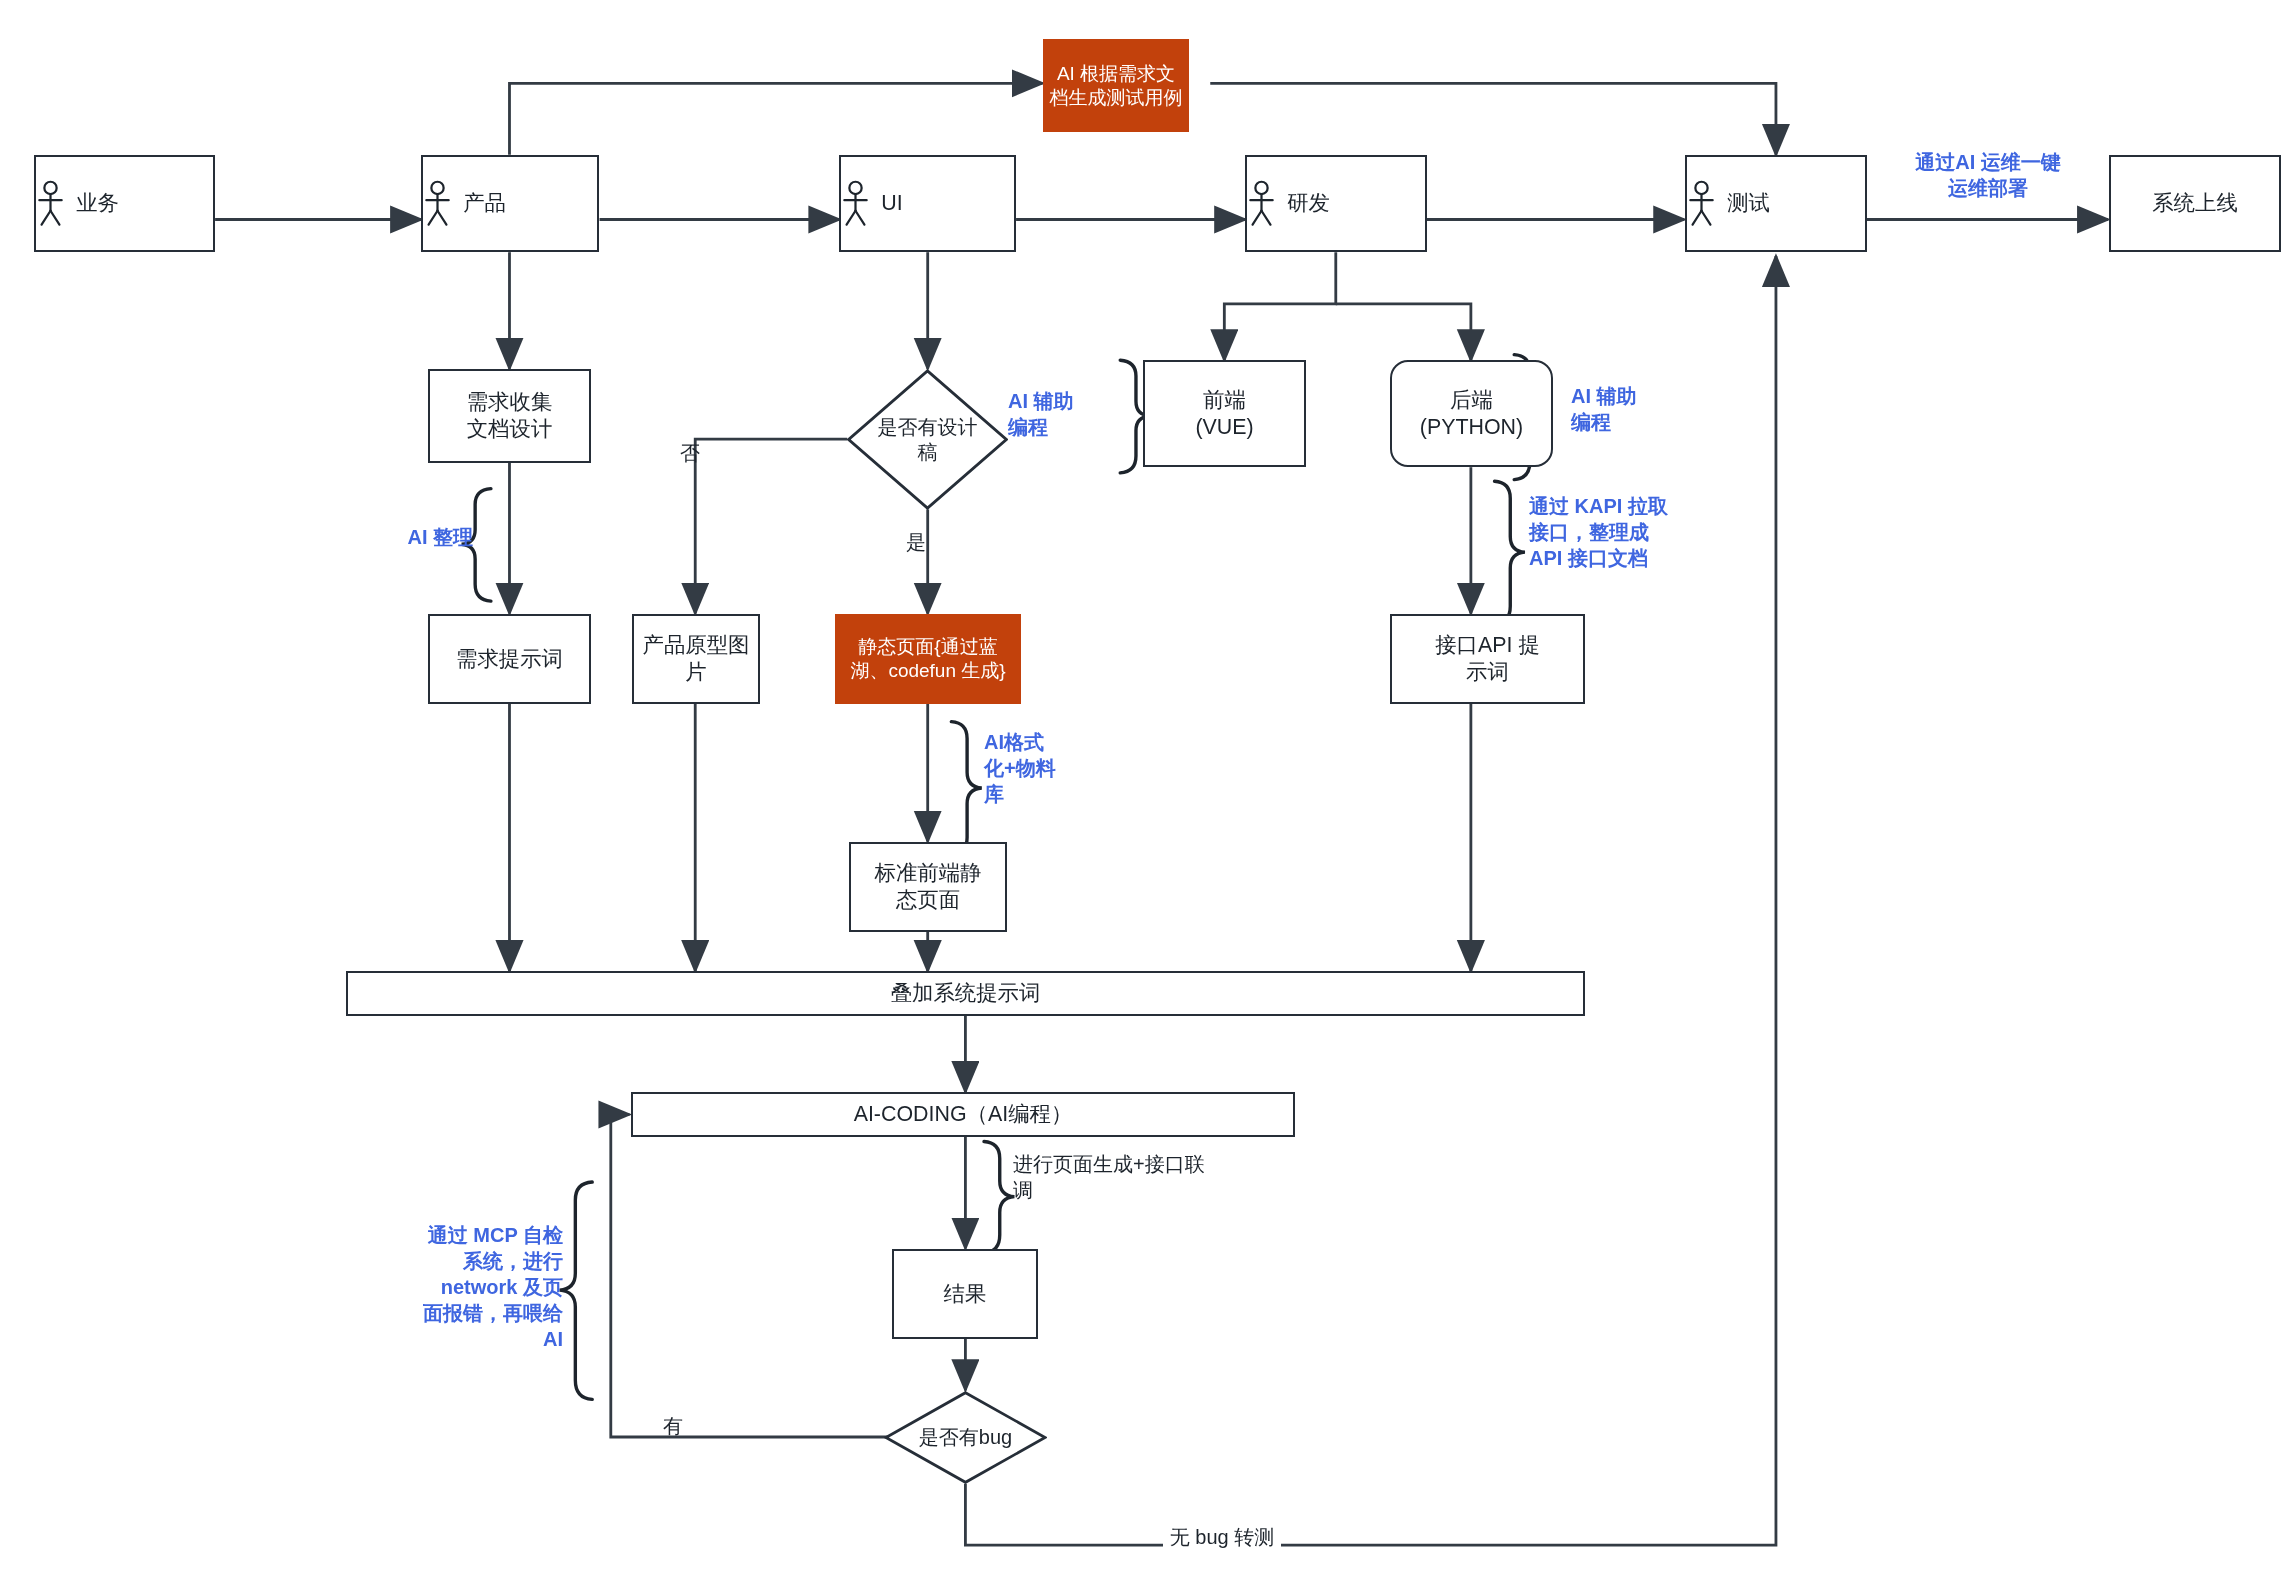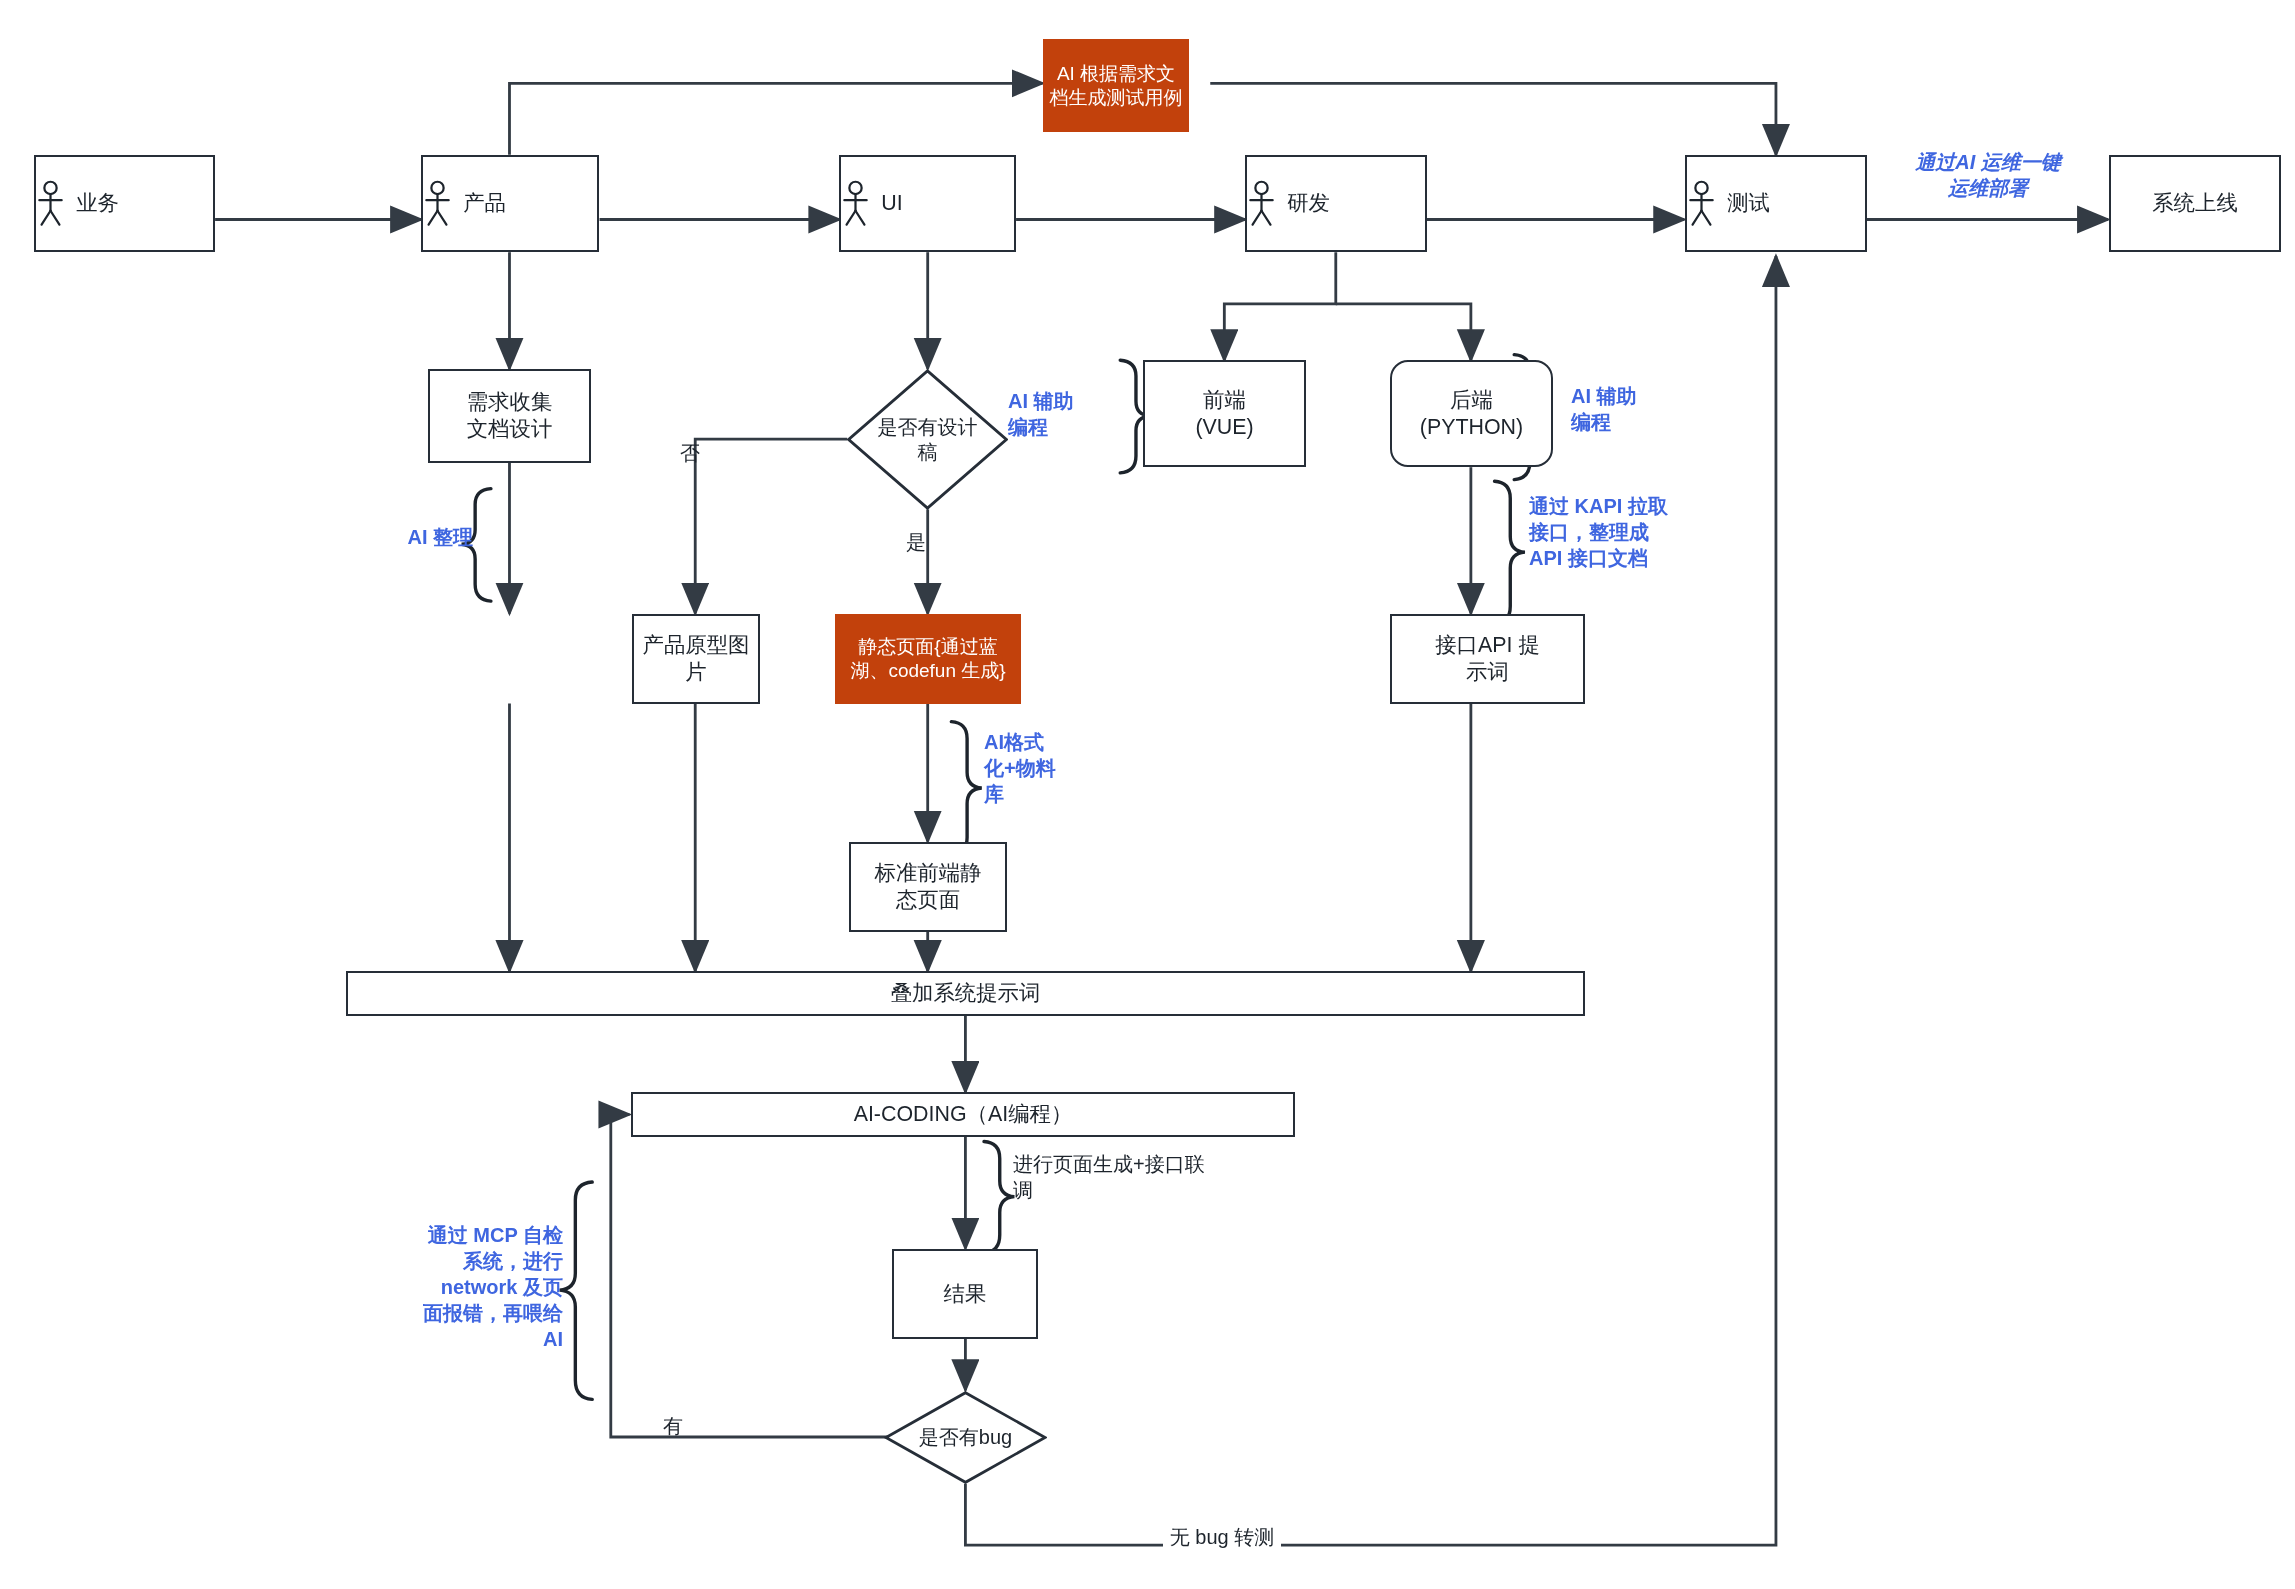--- a/index.html
+++ b/index.html
@@ -16,21 +16,21 @@
   .actorwrap{display:flex;align-items:center;justify-content:center;gap:5.6px;}
   .stick{width:29px;height:47px;flex:0 0 auto;}
 
   .diamond{position:absolute;}
   .diamond .dlabel{position:absolute;left:0;top:0;width:100%;height:100%;
         display:flex;align-items:center;justify-content:center;text-align:center;color:#1d242c;line-height:1.25;}
 
   .lbl{position:absolute;color:#1d242c;line-height:1.3;white-space:pre-line;}
   .lbl.blue{color:#3f66e0;font-weight:bold;}
   .lbl.r{text-align:right;}
-  .lbl.c{text-align:center;font-style:italic;}
+  .lbl.c{text-align:center;}
 
   .f38{font-size:21.4px;}
   .f34{font-size:19px;}
   .f36{font-size:20px;}
 </style>
 </head>
 <body>
 
 <div id="canvas">
 
@@ -203,20 +203,23 @@
   <div class="node f38" style="left:1143px;top:360px;width:163px;height:107px;">
     <span style="white-space:pre-line;">前端
 (VUE)</span>
   </div>
 
   <div class="node f38" style="left:1390px;top:360px;width:163px;height:107px;border-radius:18px;">
     <span style="white-space:pre-line;">后端
 (PYTHON)</span>
   </div>
 
+  <div class="node f38" style="left:428px;top:614px;width:163px;height:90px;">
+    <span>需求提示词</span>
+  </div>
 
   <div class="node f38" style="left:632px;top:614px;width:128px;height:90px;">
     <span style="white-space:pre-line;">产品原型图
 片</span>
   </div>
 
   <div class="node blue f34" style="left:835px;top:614px;width:186px;height:90px;">
     <span>静态页面{通过蓝湖、codefun 生成}</span>
   </div>
 

